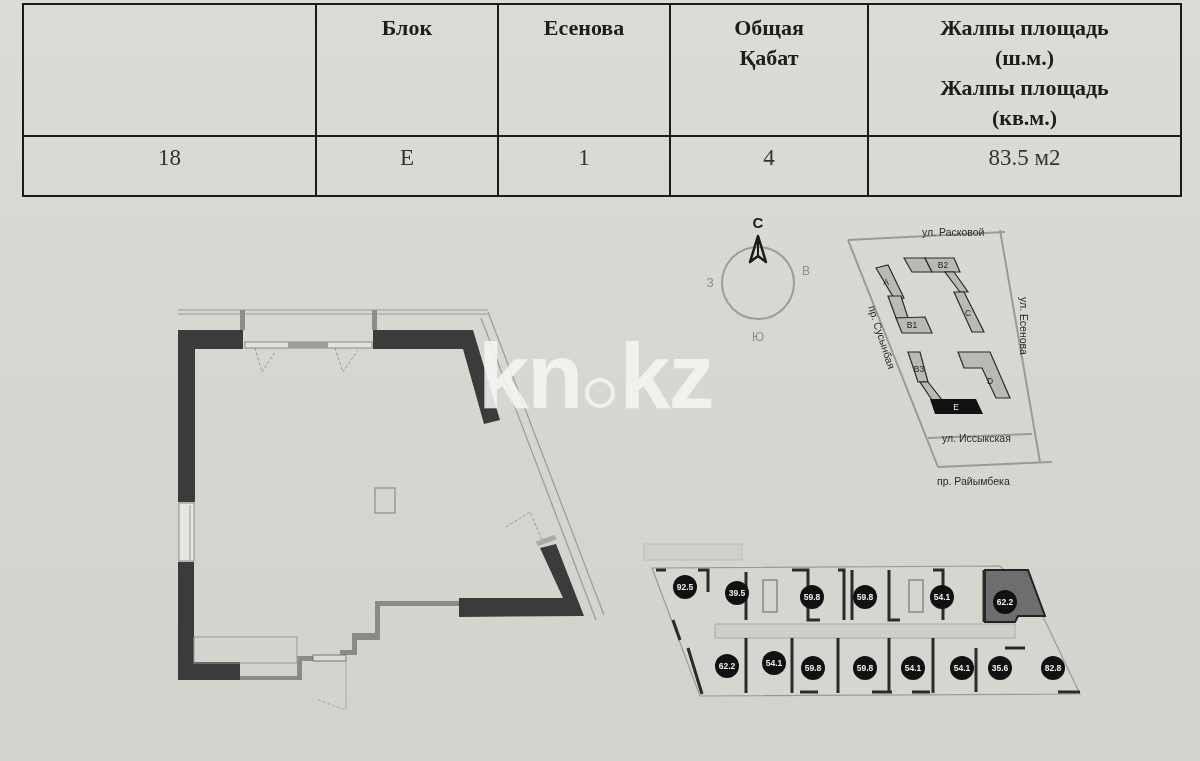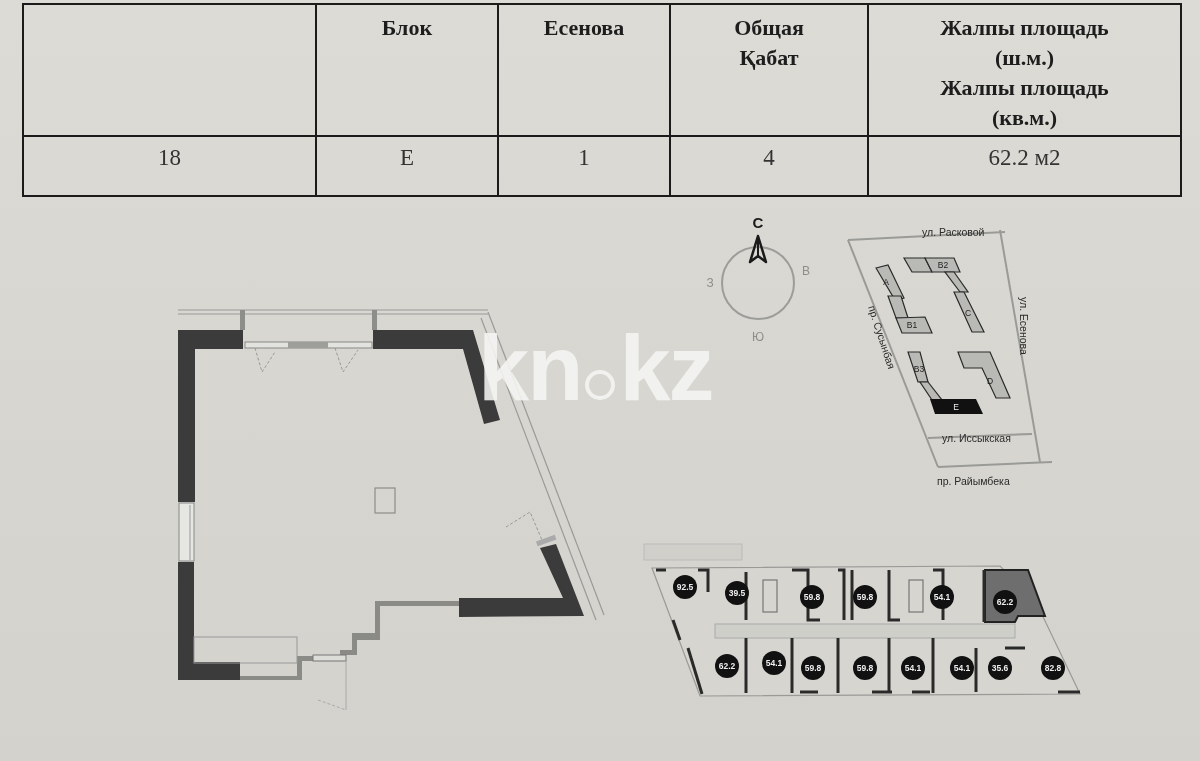--- a/index.html
+++ b/index.html
@@ -21,21 +21,21 @@
     font-size:22px; padding:0;
   }
   .info-table th { font-weight:bold; height:122px; padding-top:8px; line-height:30px; }
   .info-table td { font-weight:normal; height:50px; padding-top:8px; font-size:23px; color:#333; }
 
   
   svg { position:absolute; overflow:visible; }
   .sans { font-family:"Liberation Sans", sans-serif; }
 
   .watermark {
-    position:absolute; left:478px; top:322px;
+    position:absolute; left:478px; top:330px;
     font-family:"Liberation Sans", sans-serif; font-weight:bold;
     font-size:92px; line-height:92px; color:rgba(245,245,243,0.88);
     letter-spacing:-2px;
   }
 </style>
 </head>
 <body>
 
 <div class="page">
 
@@ -65,21 +65,21 @@
         <div>(ш.м.)</div>
         <div>Жалпы площадь</div>
         <div>(кв.м.)</div>
       </th>
     </tr>
     <tr>
       <td>18</td>
       <td>Е</td>
       <td>1</td>
       <td>4</td>
-      <td>62.2 м2</td>
+      <td>83.5 м2</td>
     </tr>
   </tbody>
     </table>
 
   <svg width="1200" height="761" style="left:0;top:0">
 
     <g stroke="#9a9a97" stroke-width="1.2" fill="none">
       <line x1="178" y1="310" x2="488" y2="310"></line>
       <line x1="178" y1="314" x2="488" y2="314"></line>
       <line x1="488" y1="312" x2="604" y2="615"></line>

